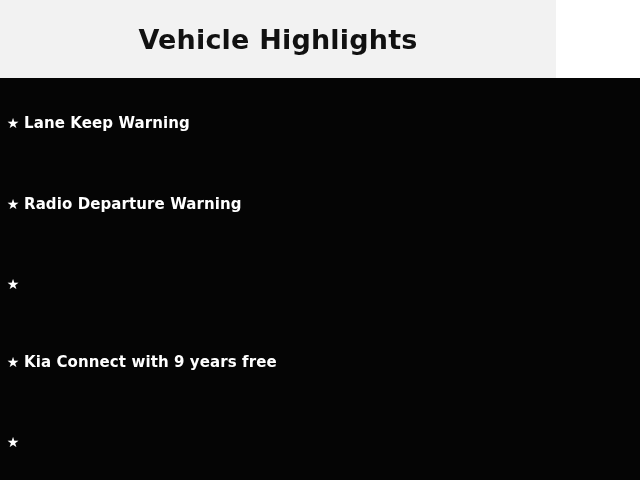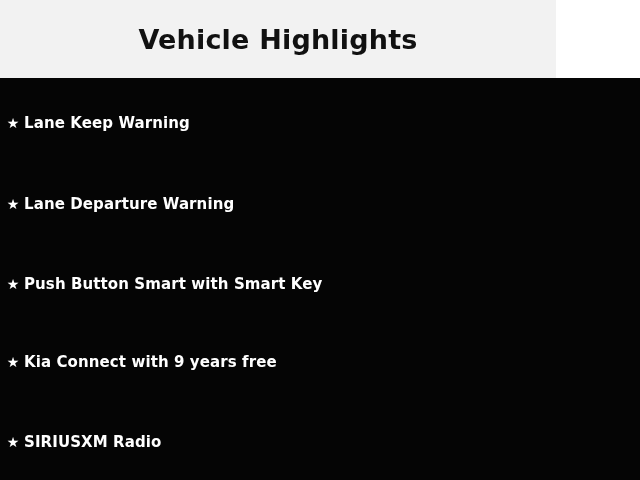--- a/index.html
+++ b/index.html
@@ -94,34 +94,32 @@
   <div class="panel">
     <ul class="list">
 
       <li class="list-item i0">
         <span class="bullet-icon">★</span>
         <span class="item-label">Lane Keep Warning</span>
       </li>
 
       <li class="list-item i1">
         <span class="bullet-icon">★</span>
-        <span class="item-label">Lane Departure Warning</span>
+        <span class="item-label">Radio Departure Warning</span>
       </li>
 
       <li class="list-item i2">
         <span class="bullet-icon">★</span>
-        <span class="item-label">Push Button Smart with Smart Key</span>
       </li>
 
       <li class="list-item i3">
         <span class="bullet-icon">★</span>
         <span class="item-label">Kia Connect with 9 years free</span>
       </li>
 
       <li class="list-item i4">
         <span class="bullet-icon">★</span>
-        <span class="item-label">SIRIUSXM Radio</span>
       </li>
 
     </ul>
   </div>
 
 </div>
 
 </body></html>

